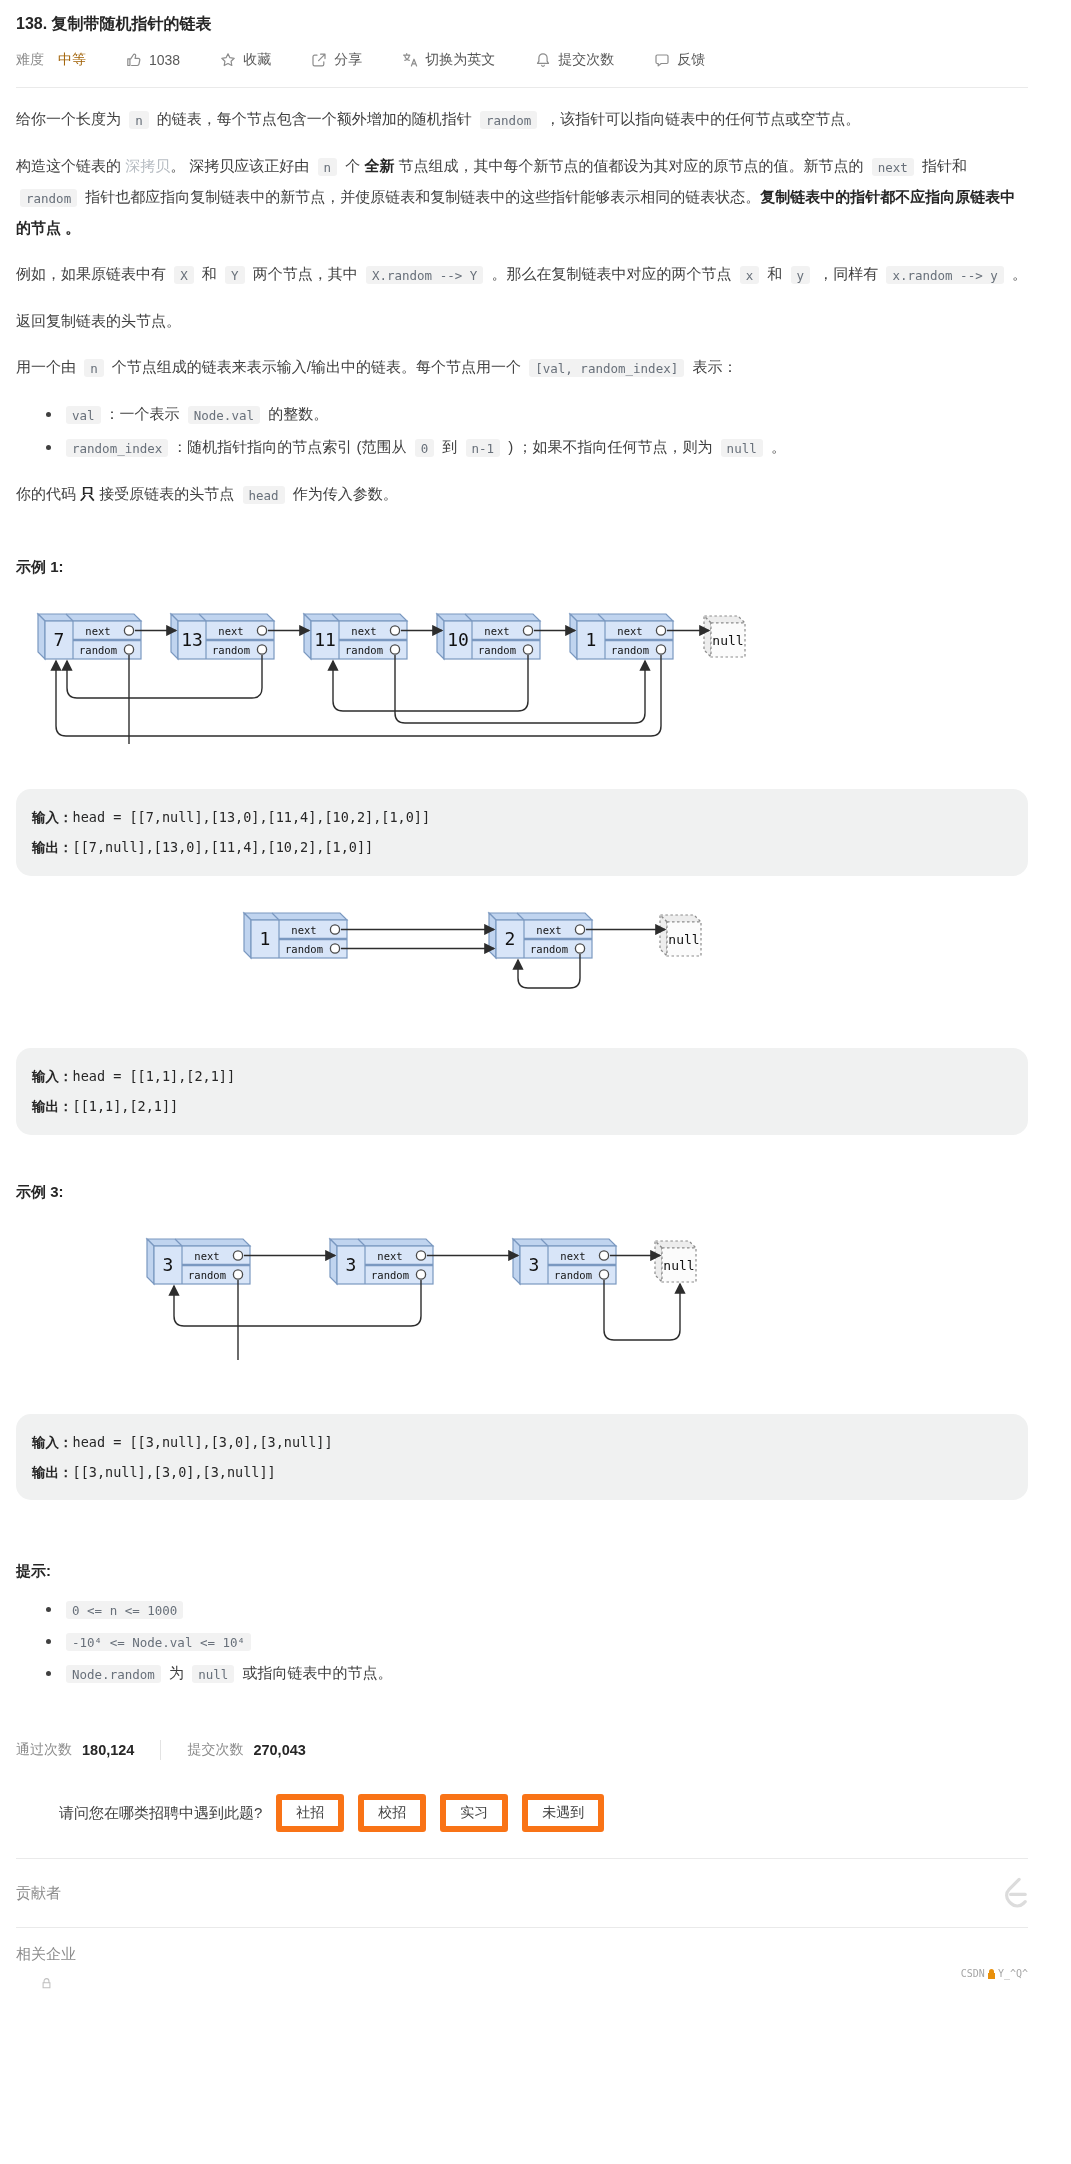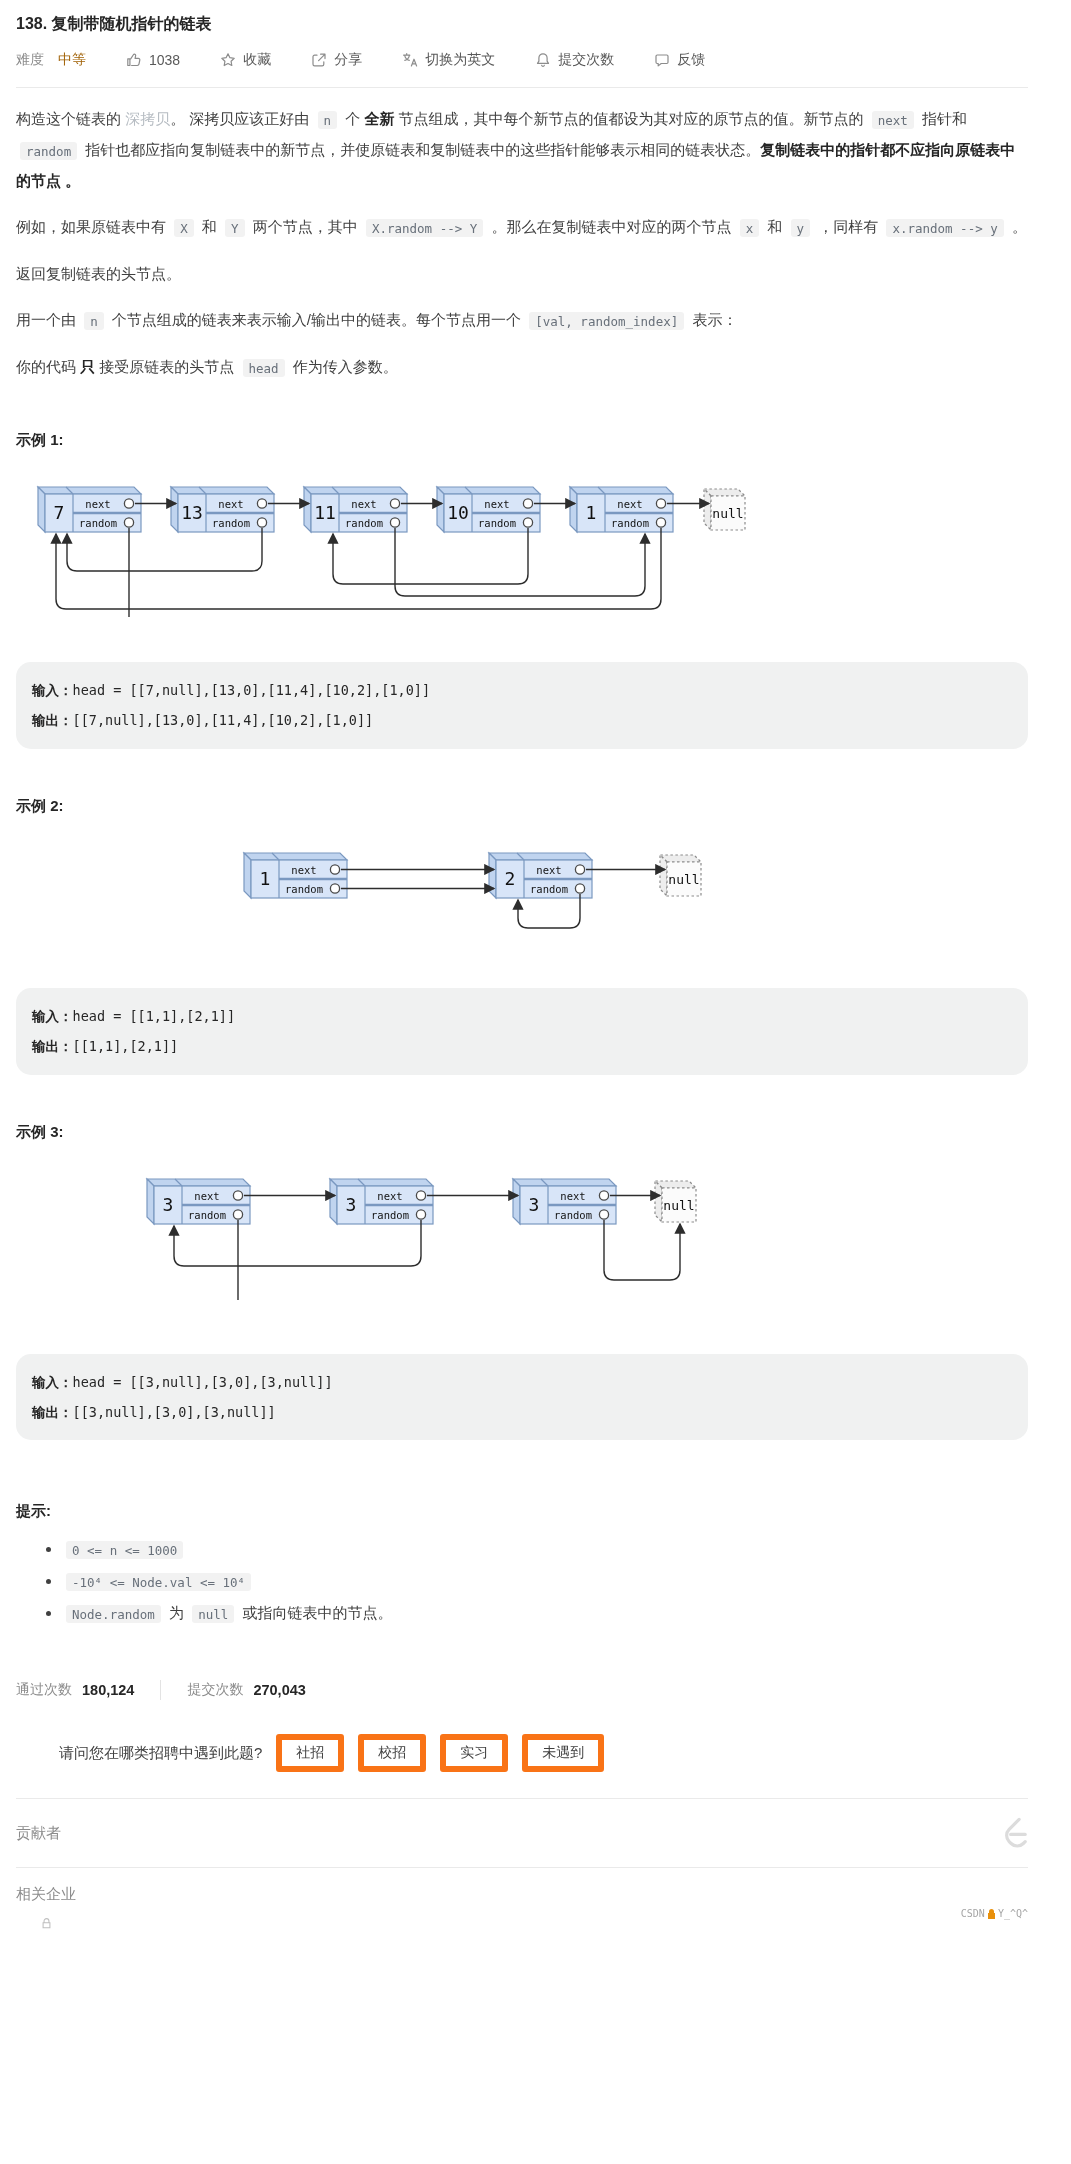--- a/index.html
+++ b/index.html
@@ -97,24 +97,29 @@
       <svg class="m-icon" viewBox="0 0 16 16">
           <path d="M2 4.2A1.2 1.2 0 0 1 3.2 3h9.6A1.2 1.2 0 0 1 14 4.2v6.1a1.2 1.2 0 0 1-1.2 1.2H7.2l-3 2.4v-2.4H3.2A1.2 1.2 0 0 1 2 10.3z"></path>
         </svg>
       <span>反馈</span>
     </span>
   </div>
 
   <hr class="hr">
 
   <div id="desc">
+      <div class="para">给你一个长度为 <code class="chip">n</code> 的链表，每个节点包含一个额外增加的随机指针 <code class="chip">random</code> ，该指针可以指向链表中的任何节点或空节点。</div>
       <div class="para">构造这个链表的 <span class="soft-link">深拷贝</span>。 深拷贝应该正好由 <code class="chip">n</code> 个 <strong>全新</strong> 节点组成，其中每个新节点的值都设为其对应的原节点的值。新节点的 <code class="chip">next</code> 指针和 <code class="chip">random</code> 指针也都应指向复制链表中的新节点，并使原链表和复制链表中的这些指针能够表示相同的链表状态。<strong>复制链表中的指针都不应指向原链表中的节点 。</strong></div>
       <div class="para">例如，如果原链表中有 <code class="chip">X</code> 和 <code class="chip">Y</code> 两个节点，其中 <code class="chip">X.random --&gt; Y</code> 。那么在复制链表中对应的两个节点 <code class="chip">x</code> 和 <code class="chip">y</code> ，同样有 <code class="chip">x.random --&gt; y</code> 。</div>
       <div class="para">返回复制链表的头节点。</div>
       <div class="para">用一个由 <code class="chip">n</code> 个节点组成的链表来表示输入/输出中的链表。每个节点用一个 <code class="chip">[val, random_index]</code> 表示：</div>
+      <ul class="desc-list">
+        <li class="li"><code class="chip">val</code>：一个表示 <code class="chip">Node.val</code> 的整数。</li>
+        <li class="li"><code class="chip">random_index</code>：随机指针指向的节点索引 (范围从 <code class="chip">0</code> 到 <code class="chip">n-1</code> ) ；如果不指向任何节点，则为 <code class="chip">null</code> 。</li>
+      </ul>
       <div class="para">你的代码 <strong>只</strong> 接受原链表的头节点 <code class="chip">head</code> 作为传入参数。</div>
     </div>
 
   <div id="examples">
       <div class="example-heading">示例 1:</div>
       <div class="dwrap" style="margin-left: 14px;"><svg width="742" height="152" viewBox="0 0 742 152" xmlns="http://www.w3.org/2000/svg">
   <defs>
             <marker id="ah0" markerWidth="9" markerHeight="8" refX="7" refY="4" orient="auto">
               <path d="M0,0 L8,4 L0,8 z" fill="#2d2d2d"></path>
             </marker>
@@ -186,21 +191,20 @@
           <path d="M 99 52 V 141" stroke="#2d2d2d" stroke-width="1.4" fill="none"></path>
           <path d="M 232 52 V 85 Q 232 95 222 95 H 47 Q 37 95 37 85 V 58" stroke="#2d2d2d" stroke-width="1.4" fill="none" marker-end="url(#ah0)"></path>
           <path d="M 365 52 V 110 Q 365 120 375 120 H 605 Q 615 120 615 110 V 58" stroke="#2d2d2d" stroke-width="1.4" fill="none" marker-end="url(#ah0)"></path>
           <path d="M 498 52 V 98 Q 498 108 488 108 H 313 Q 303 108 303 98 V 58" stroke="#2d2d2d" stroke-width="1.4" fill="none" marker-end="url(#ah0)"></path>
           <path d="M 631 52 V 123 Q 631 133 621 133 H 36 Q 26 133 26 123 V 58" stroke="#2d2d2d" stroke-width="1.4" fill="none" marker-end="url(#ah0)"></path>
         </svg></div>
       <div class="io-block">
         <div><b>输入：</b>head = [[7,null],[13,0],[11,4],[10,2],[1,0]]</div>
         <div><b>输出：</b>[[7,null],[13,0],[11,4],[10,2],[1,0]]</div>
       </div>
-      <div class="example-heading">示例 2:</div>
       <div class="dwrap" style="margin-left: 150px;"><svg width="562" height="112" viewBox="0 0 562 112" xmlns="http://www.w3.org/2000/svg">
   <defs>
             <marker id="ah1" markerWidth="9" markerHeight="8" refX="7" refY="4" orient="auto">
               <path d="M0,0 L8,4 L0,8 z" fill="#2d2d2d"></path>
             </marker>
           </defs>
   <polygon points="85,18 181,18 174,11 78,11" fill="#c0d4ef" stroke="#7a98c0" stroke-width="1.2"></polygon>
   <polygon points="85,18 85,56 78,49 78,11" fill="#c0d4ef" stroke="#7a98c0" stroke-width="1.2"></polygon>
   <rect x="85" y="18" width="96" height="38" fill="#d8e5f8" stroke="#7a98c0" stroke-width="1.2"></rect>
   <line x1="113" y1="18" x2="106" y2="11" stroke="#7a98c0" stroke-width="1.2"></line>

